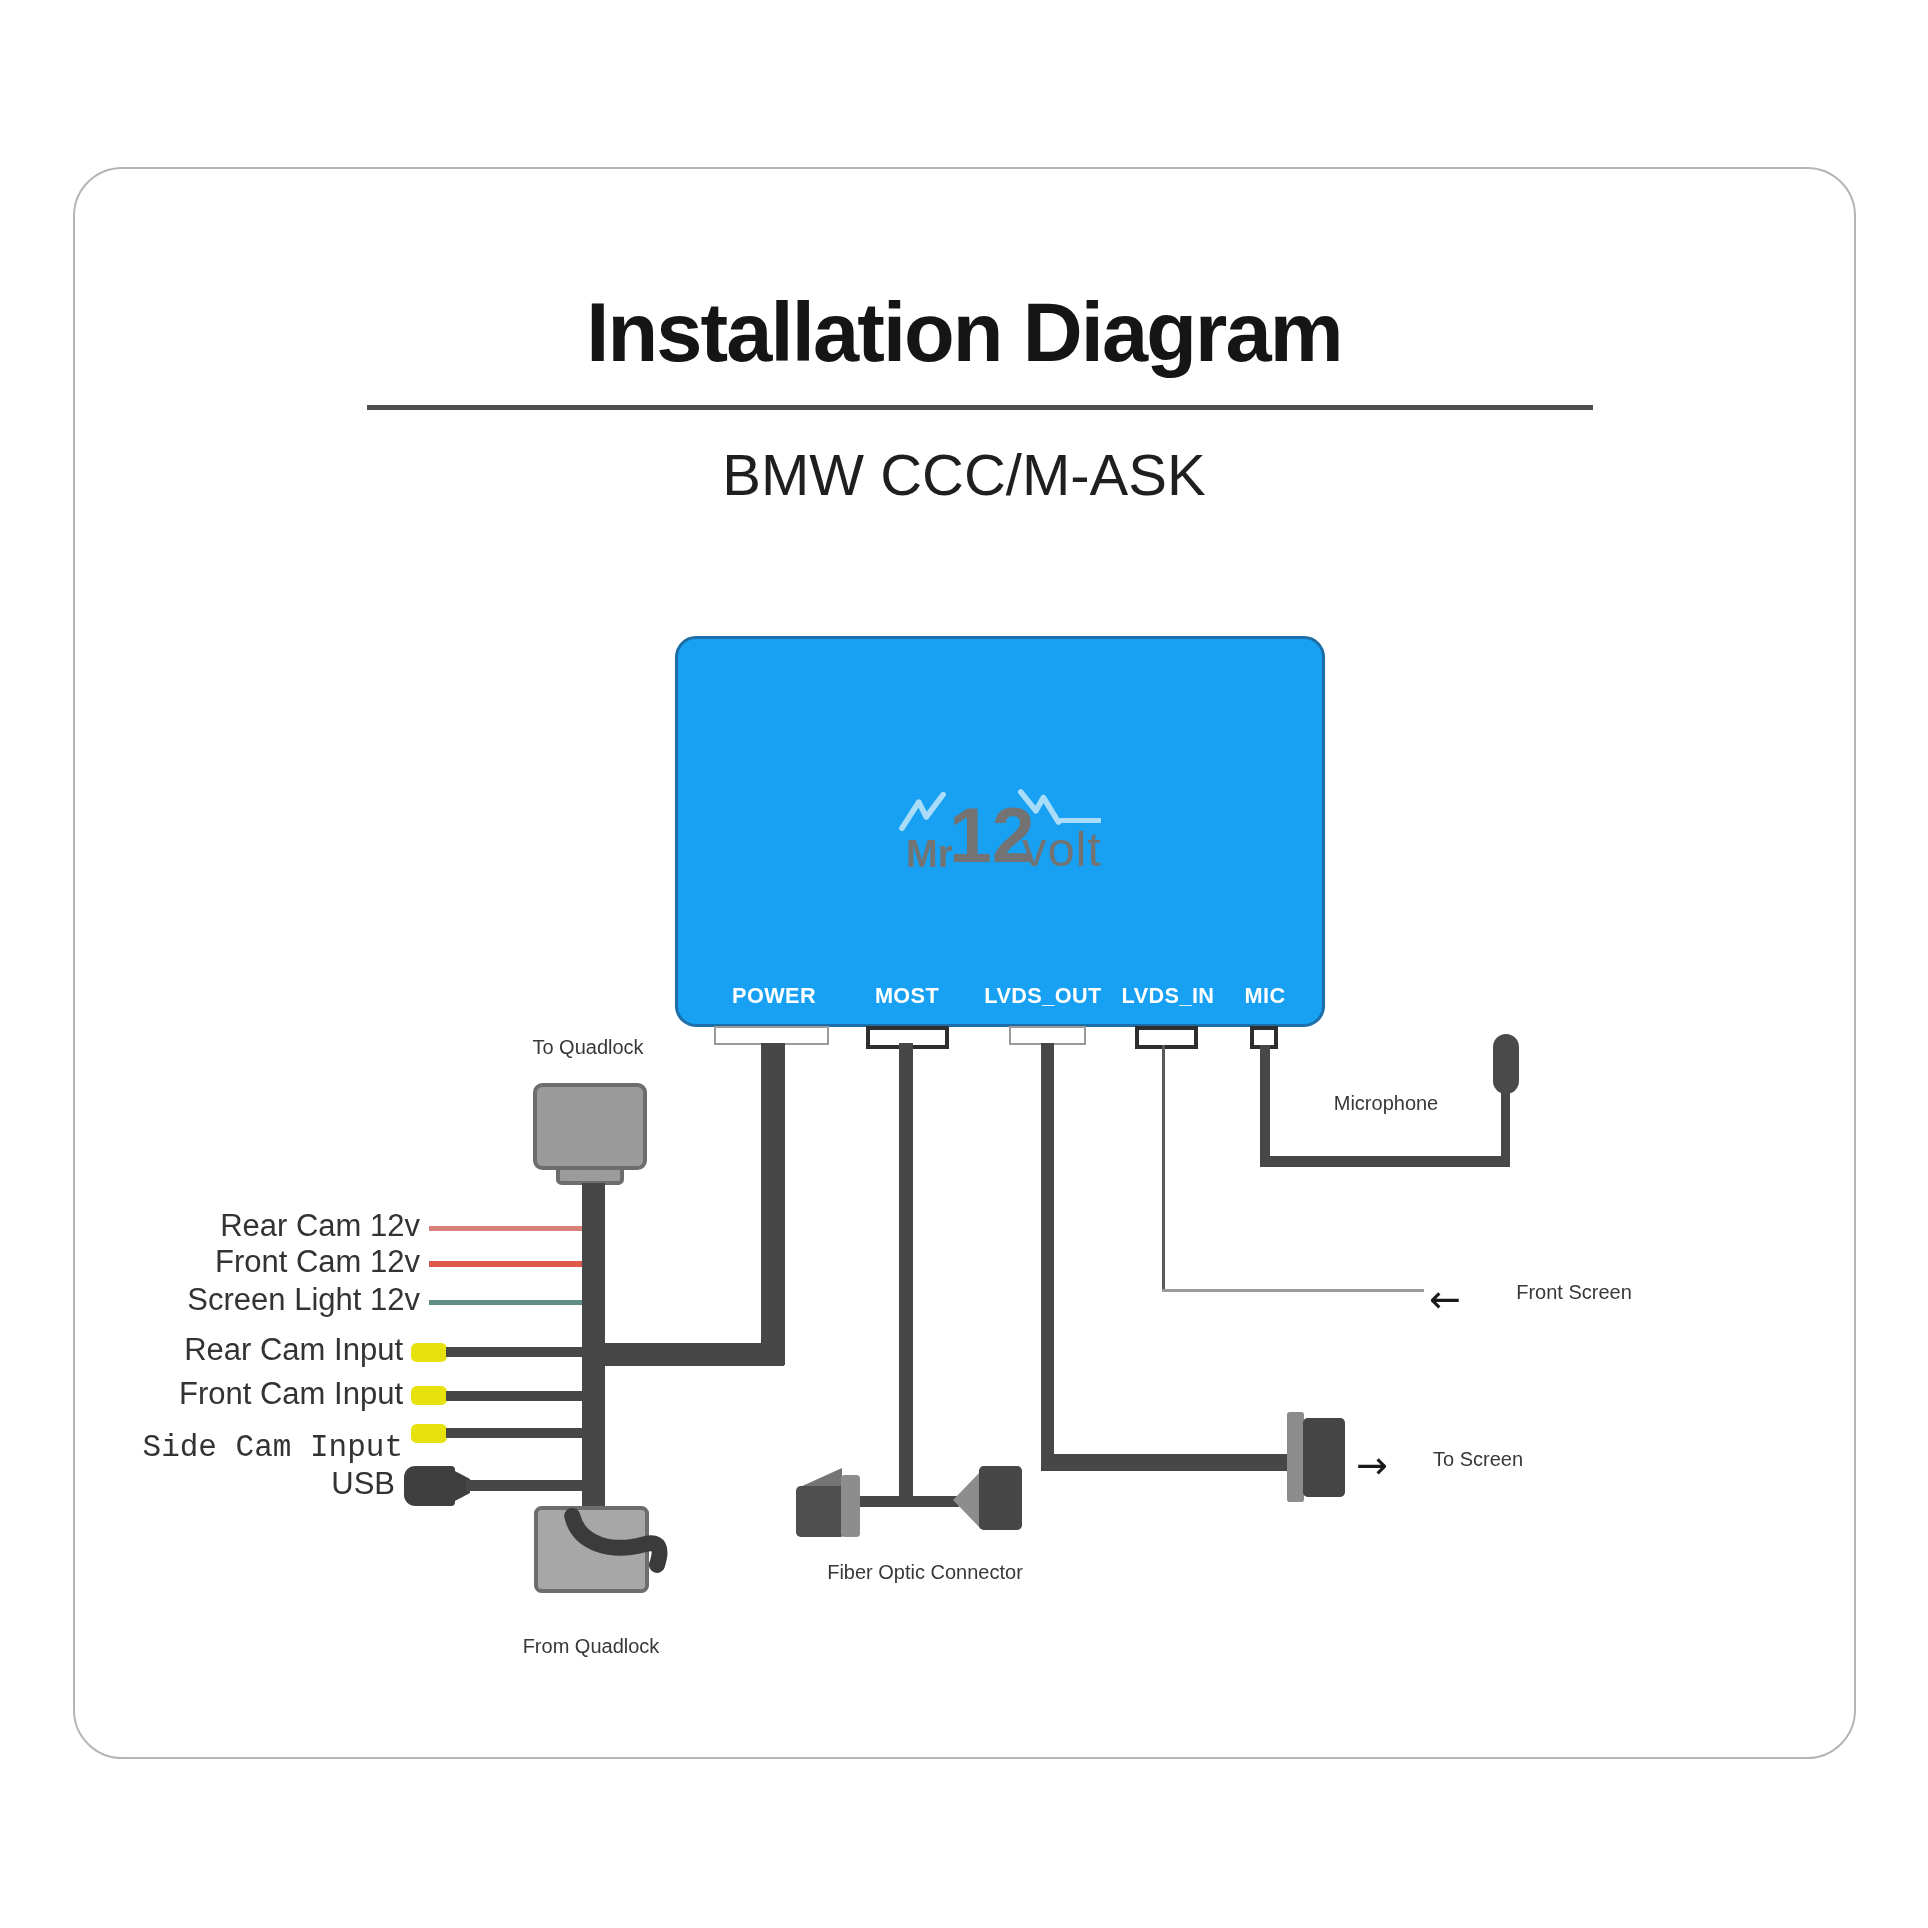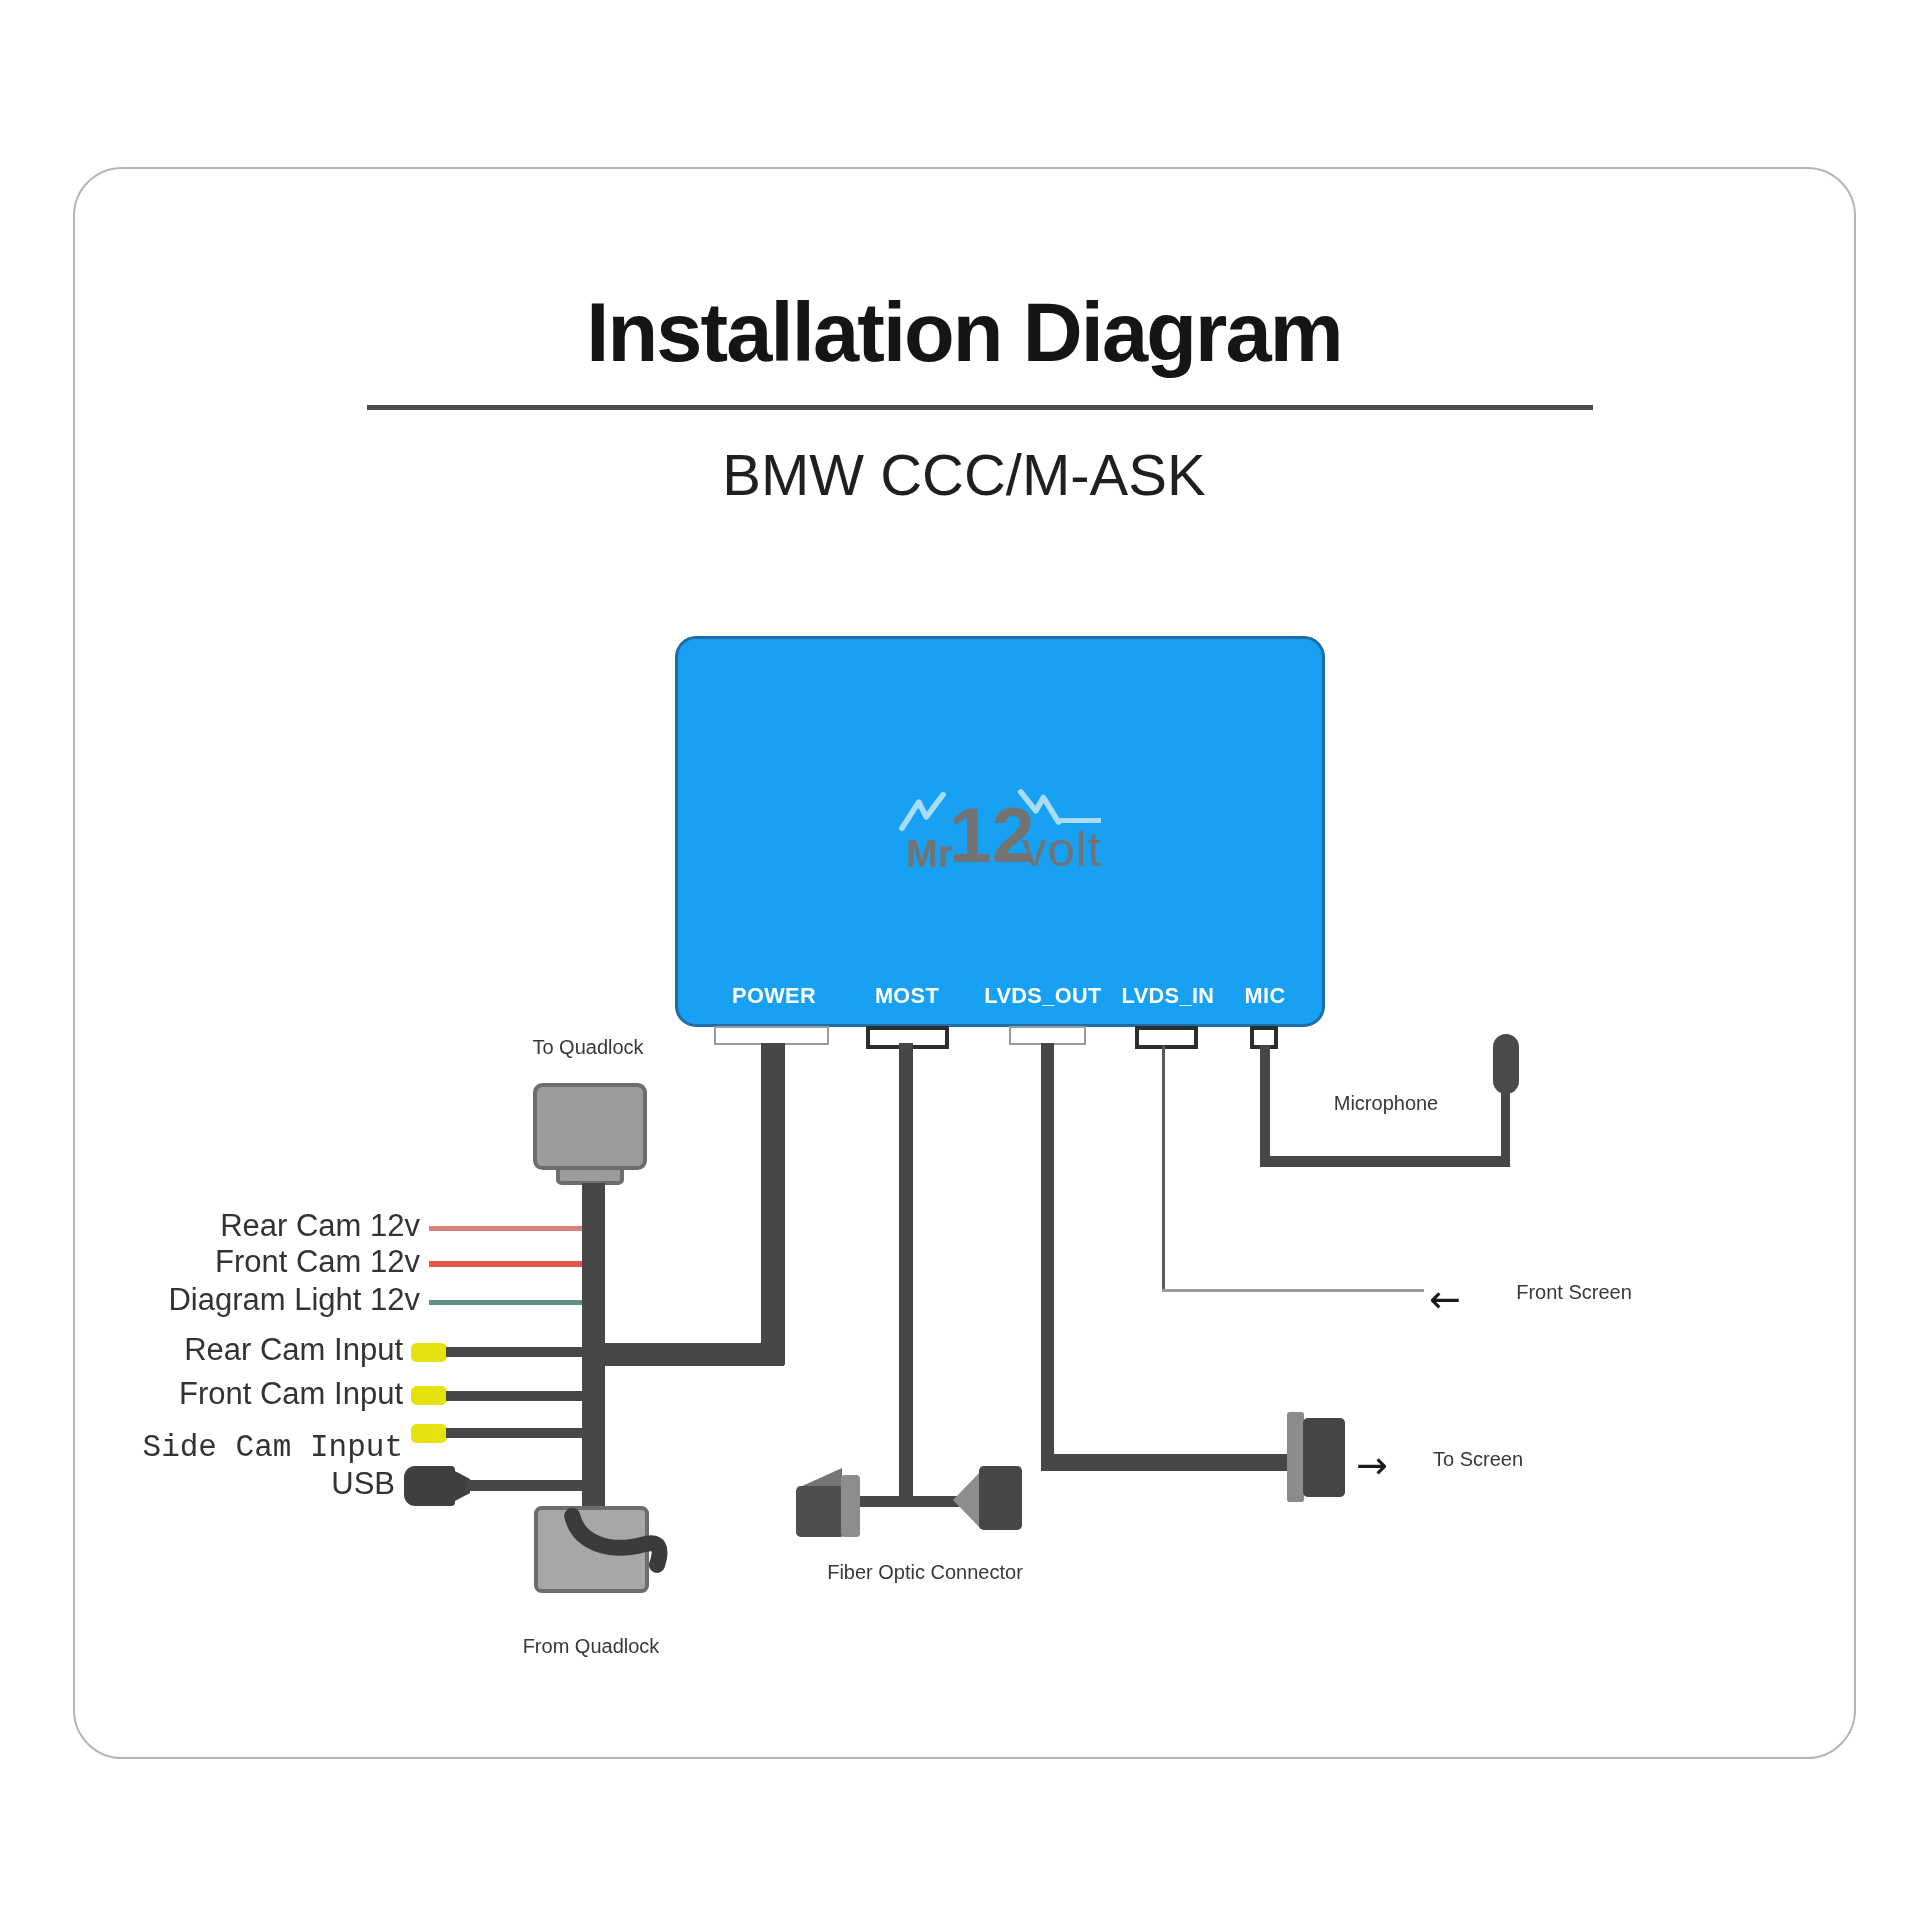--- a/index.html
+++ b/index.html
@@ -100,21 +100,21 @@
   <div class="qbox" style="left:556px;top:1166px;width:68px;height:19px;background:#9b9b9b;border-radius:0 0 5.6px 5.6px;"></div>
   <div class="wire" style="left:582px;top:1183px;width:22.6px;height:325px;"></div>
   <div class="qbox" style="left:534px;top:1506px;width:115px;height:87px;background:#a7a7a7;border-radius:7.5px;"></div>
   <svg class="abs" style="left:527px;top:1495px;" width="179" height="104" viewBox="0 0 190 110">
     <path d="M 48 22 C 55 52 90 62 125 52 C 140 48 144 56 138 74" fill="none" stroke="#3b3b3b" stroke-width="17" stroke-linecap="round"></path>
   </svg>
   <div class="ann ctr" style="left:591px;top:1595px;margin-top:40px;">From Quadlock</div>
 
   <div class="harness-label" style="width:420px;top:1208px;">Rear Cam 12v</div>
   <div class="harness-label" style="width:420px;top:1244px;">Front Cam 12v</div>
-  <div class="harness-label" style="width:420px;top:1282px;">Diagram Light 12v</div>
+  <div class="harness-label" style="width:420px;top:1282px;">Screen Light 12v</div>
   <div class="harness-label" style="width:403px;top:1332px;">Rear Cam Input</div>
   <div class="harness-label" style="width:403px;top:1376px;">Front Cam Input</div>
   <div class="harness-label" style="width:403px;top:1430px;font-family:Liberation Mono, monospace;">Side Cam Input</div>
   <div class="harness-label" style="width:395px;top:1466px;">USB</div>
 
   <div class="abs" style="left:429px;top:1226px;width:153px;height:4.7px;background:#d98078;"></div>
   <div class="abs" style="left:429px;top:1261px;width:153px;height:5.6px;background:#e0574b;"></div>
   <div class="abs" style="left:429px;top:1300px;width:153px;height:4.7px;background:#5f8e86;"></div>
 
   <div class="rca" style="left:411px;top:1343px;"></div>

